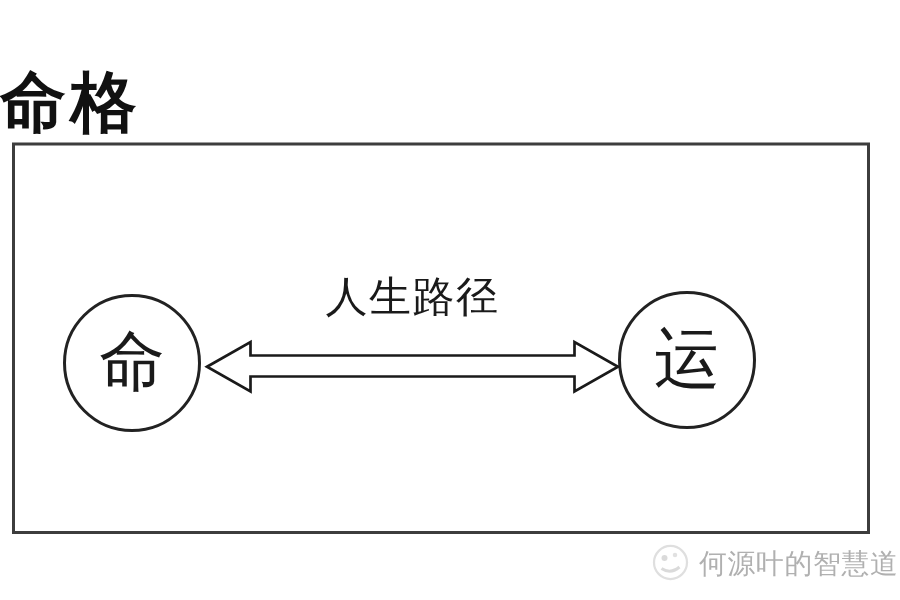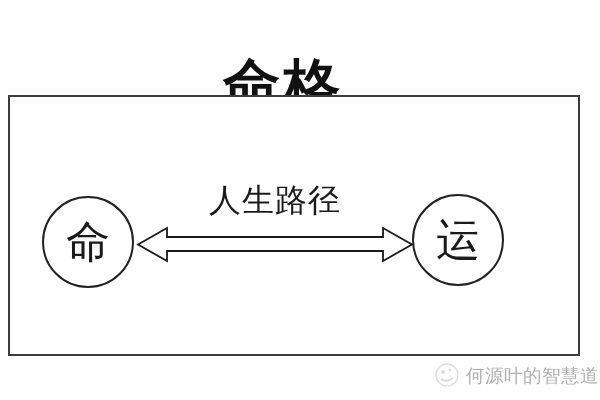--- a/index.html
+++ b/index.html
@@ -5,21 +5,21 @@
   html,body{margin:0;padding:0;}
   body{
     width:600px;height:400px;overflow:hidden;background:#ffffff;
     font-family:"Liberation Sans","DejaVu Sans",sans-serif;
   }
   .stage{position:relative;width:600px;height:400px;background:#fff;}
 
   
   .title{
     position:absolute;top:16px;left:0;width:566px;
-    text-align:center;font-size:57px;font-weight:800;
+    font-size:44px;font-weight:800;
     color:#111;line-height:1.1;letter-spacing:3px;
   }
 
   
   .frame{
     position:absolute;left:8px;top:95px;width:568px;height:257px;
     border:2px solid #3d3d3d;background:#fff;
   }
 
   
@@ -29,21 +29,21 @@
     display:flex;align-items:center;justify-content:center;
     font-size:44px;font-weight:500;color:#1a1a1a;background:#fff;
     line-height:1;
   }
   .node-left{left:42px;top:196px;}
   .node-right{left:412px;top:194px;}
 
   
   .arrow-label{
     position:absolute;left:136px;top:184px;width:278px;
-    text-align:center;font-size:32px;font-weight:500;
+    text-align:center;font-size:28px;font-weight:500;
     color:#1a1a1a;letter-spacing:1px;line-height:1;white-space:nowrap;
   }
 
   
   .double-arrow{position:absolute;left:136px;top:226px;}
 
   
   .watermark{
     position:absolute;left:434px;top:354px;height:34px;
     display:flex;align-items:flex-end;gap:6px;color:#b3b3b3;

